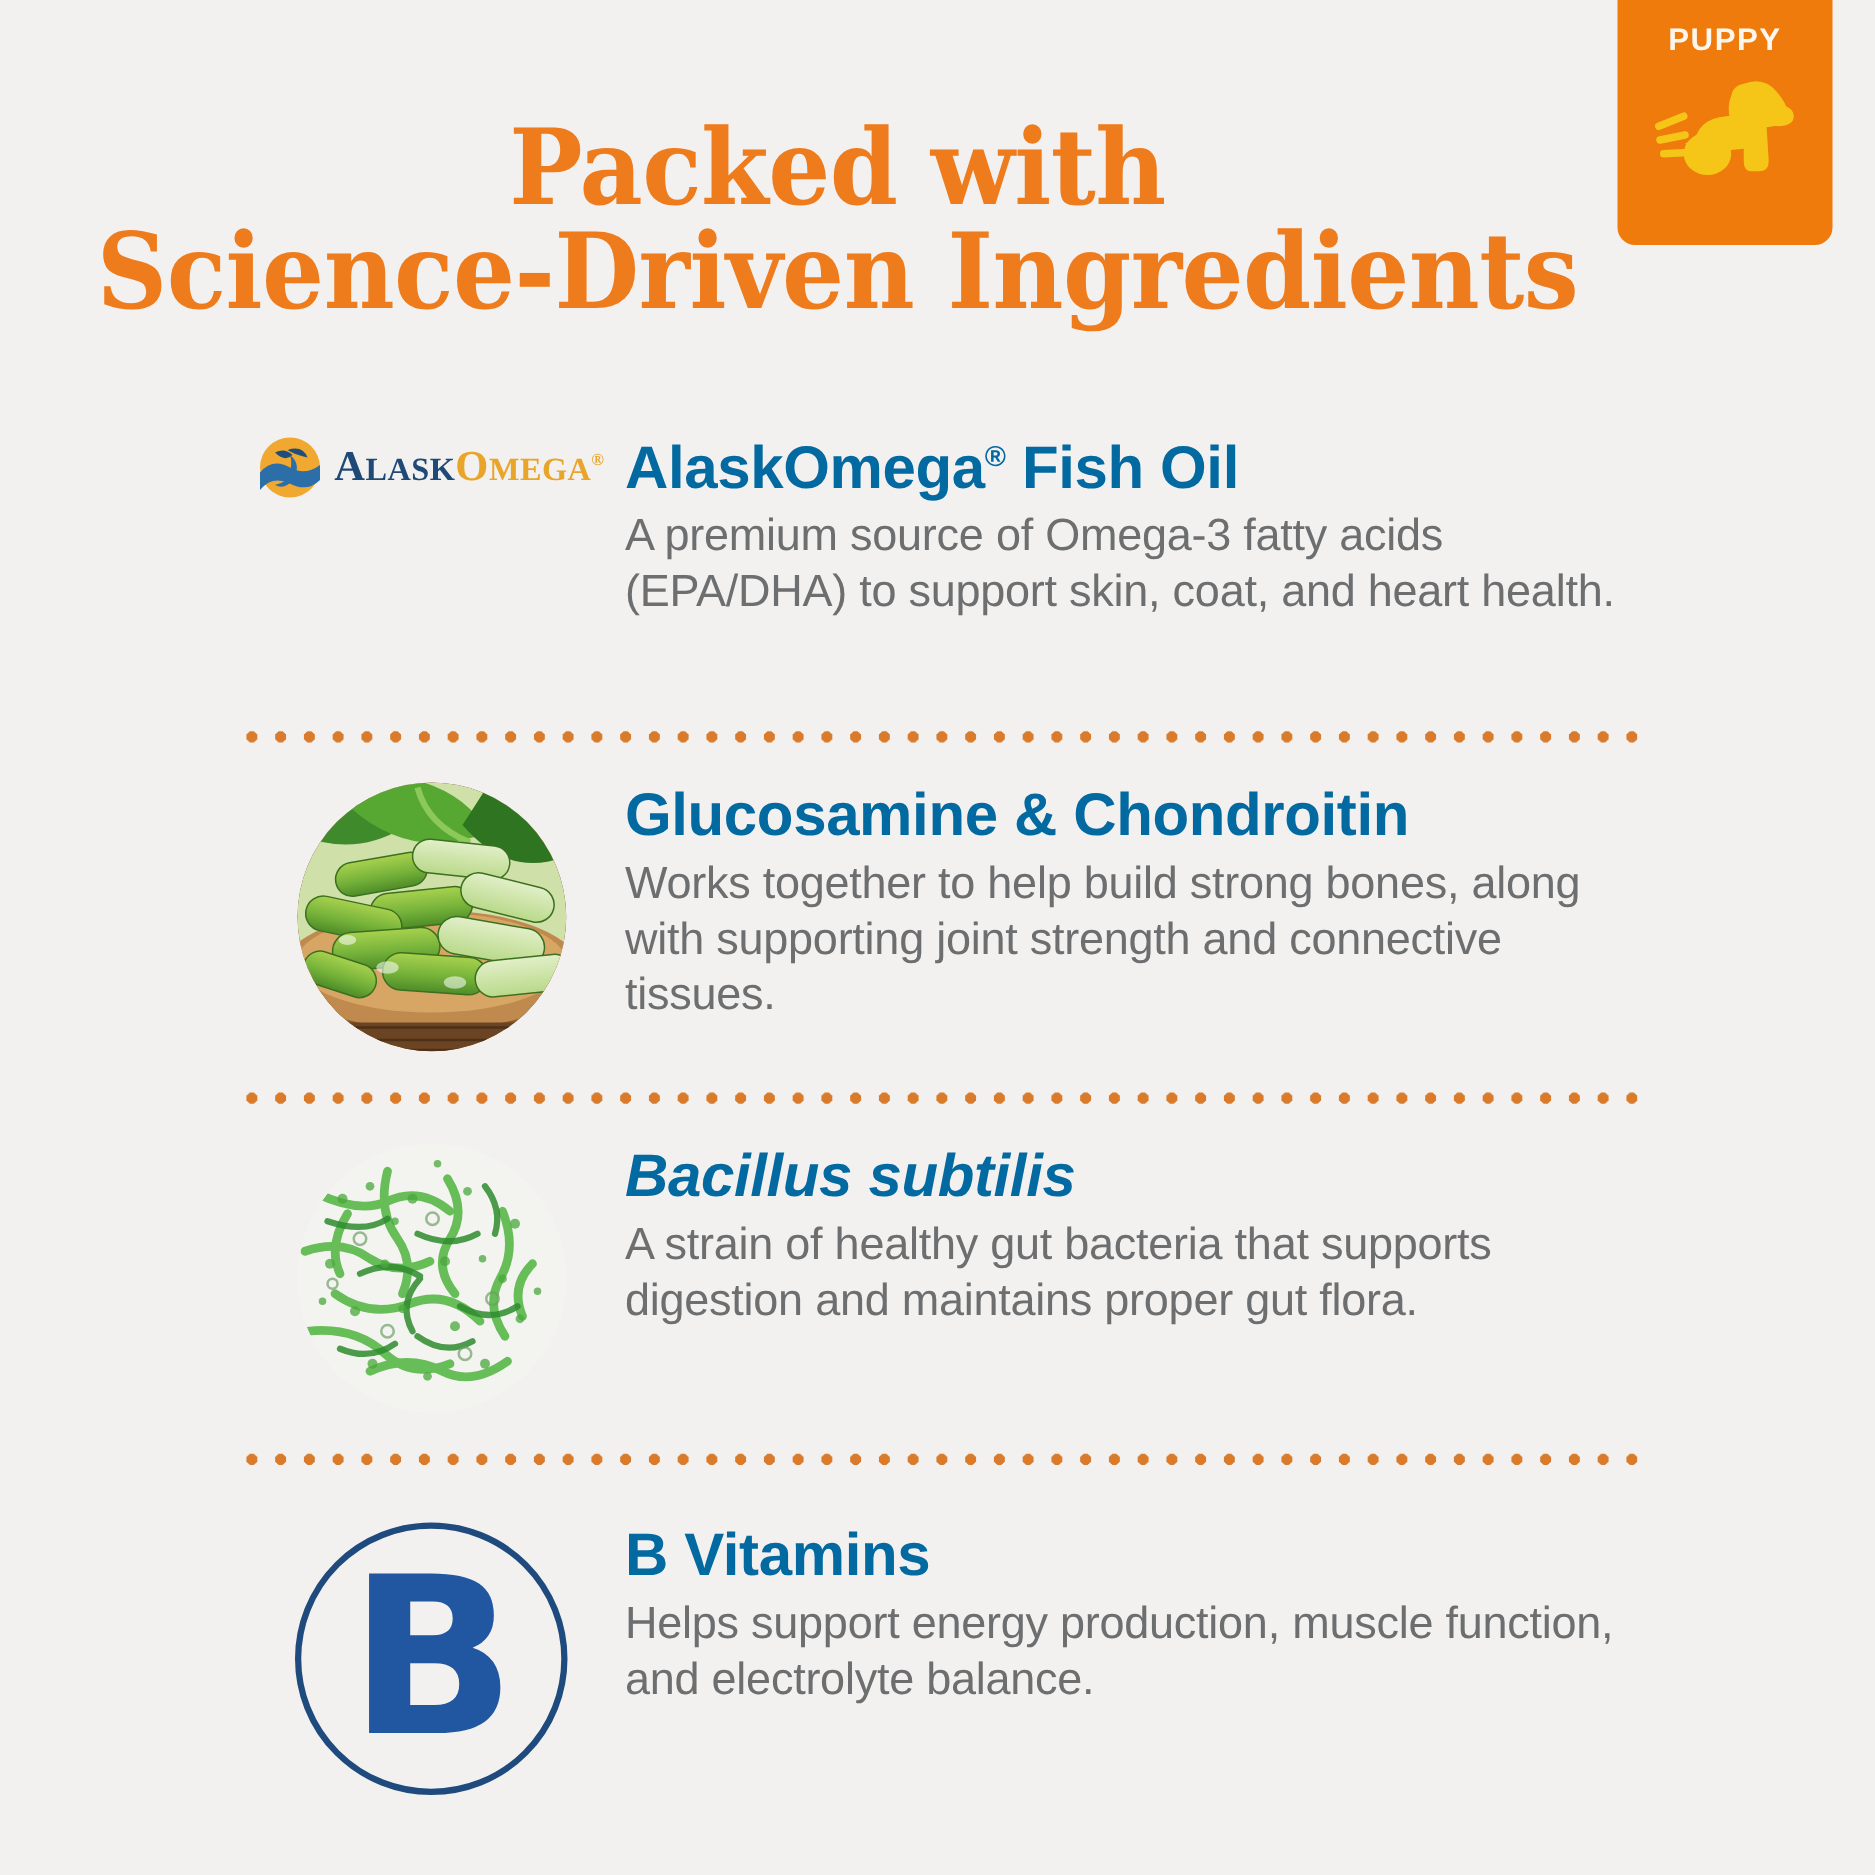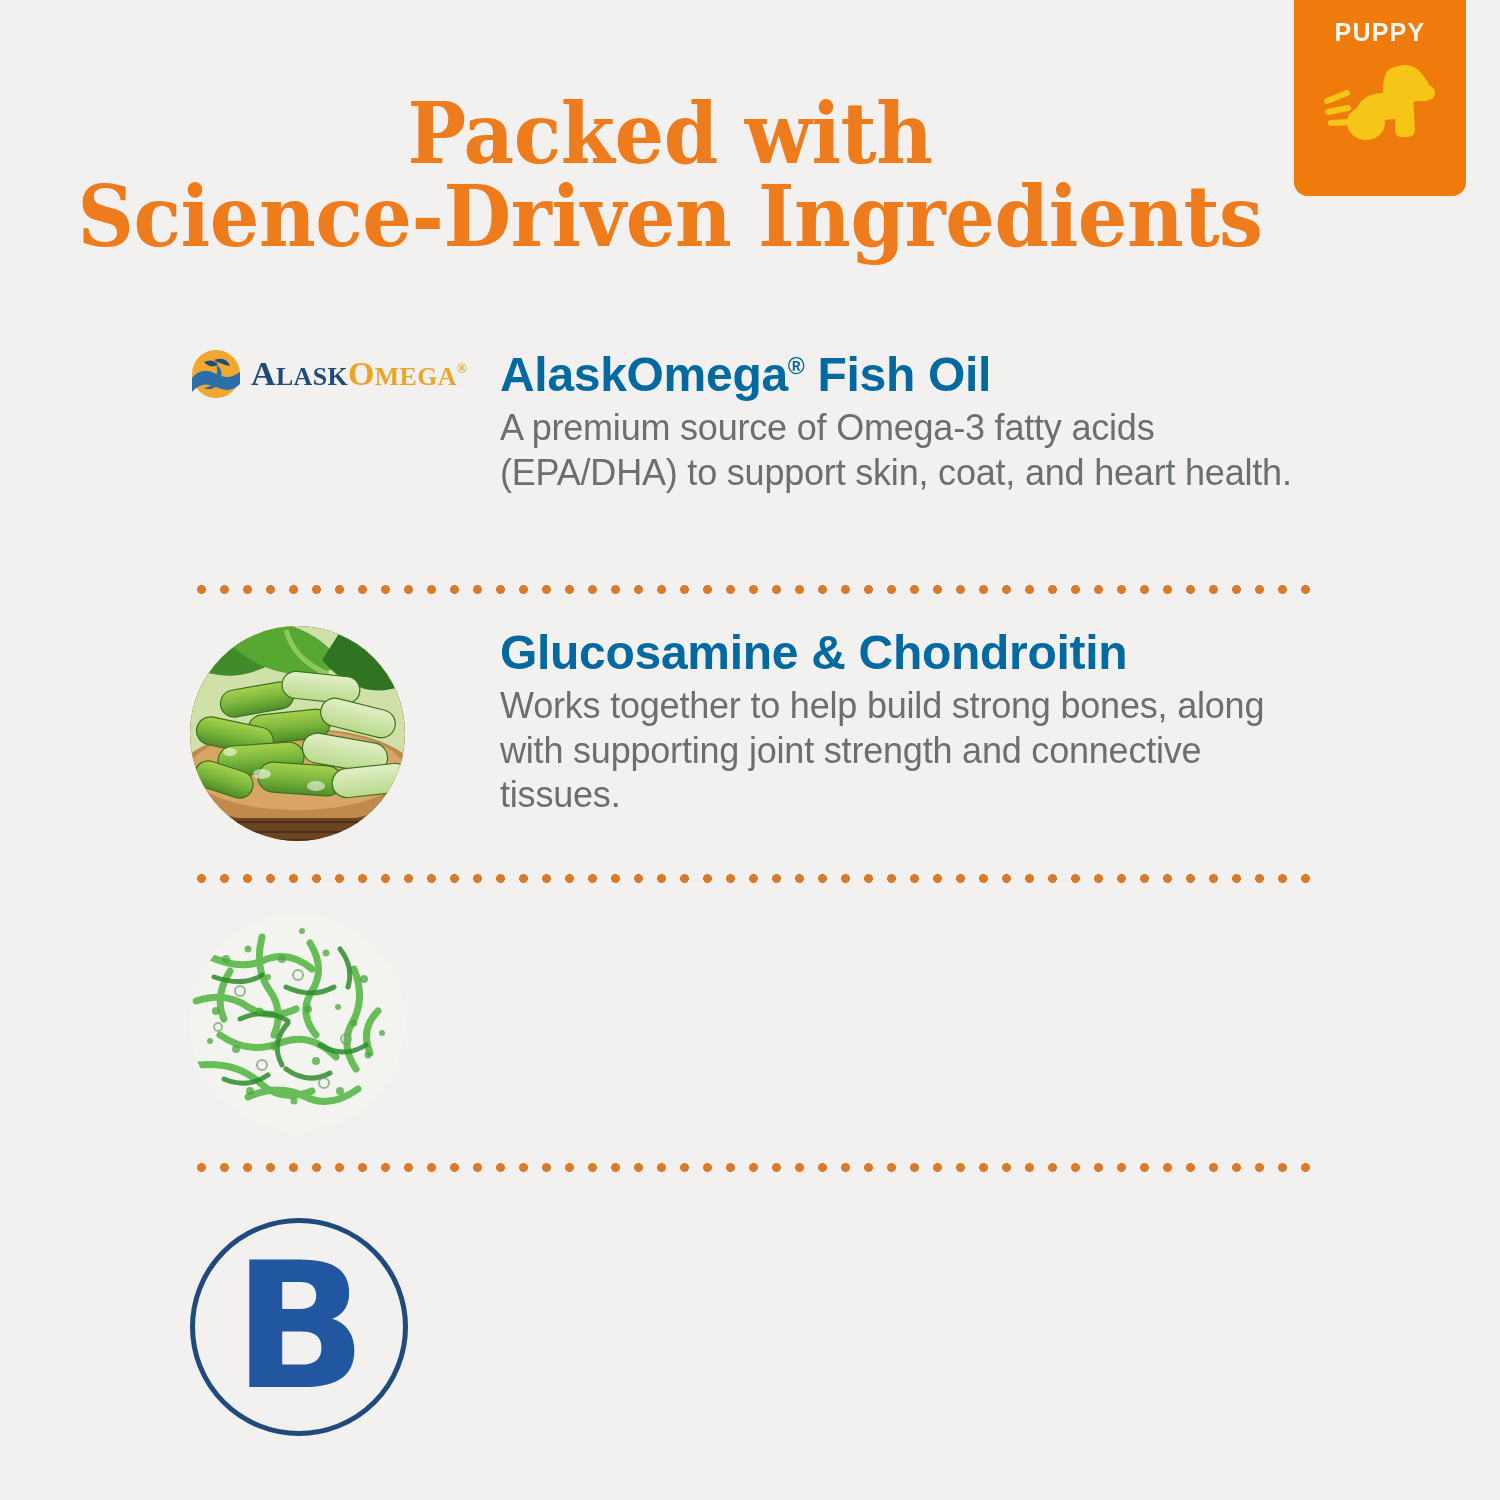--- a/index.html
+++ b/index.html
@@ -60,21 +60,21 @@
     left:190px;
     width:1120px;
     display:flex;
     align-items:flex-start;
   }
   .row-media {
     width:310px;
     flex:0 0 310px;
     display:flex;
     align-items:center;
-    justify-content:flex-start;
+    justify-content:center;
   }
   .row-body { flex:1 1 auto; padding-top:2px; }
   .row-title {
     color:#0369a1;
     font-size:48px;
     font-weight:700;
     line-height:1.04;
     letter-spacing:-0.3px;
     margin-bottom:6px;
     white-space:nowrap;
@@ -326,25 +326,33 @@
                 <circle cx="108" cy="60" r="5"></circle>
                 <circle cx="156" cy="124" r="5"></circle>
               <circle cx="72" cy="150" r="5"></circle>
                 <circle cx="134" cy="168" r="5"></circle>
                 <circle cx="28" cy="112" r="4"></circle>
             </g>
           </g>
         </svg>
       </div>
     </div>
+    <div class="row-body">
+      <div class="row-title italic">Bacillus subtilis</div>
+      <div class="row-desc">A strain of healthy gut bacteria that supports digestion and maintains proper gut flora.</div>
+    </div>
   </div>
 
   <div class="divider" style="top:1163px;"></div>
 
   <div class="row" style="top:1218px;">
     <div class="row-media">
       <div class="b-circle">
         <span class="b-letter">B</span>
       </div>
     </div>
+    <div class="row-body">
+      <div class="row-title">B Vitamins</div>
+      <div class="row-desc">Helps support energy production, muscle function, and electrolyte balance.</div>
+    </div>
   </div>
 
 </div>
 
 </body></html>

